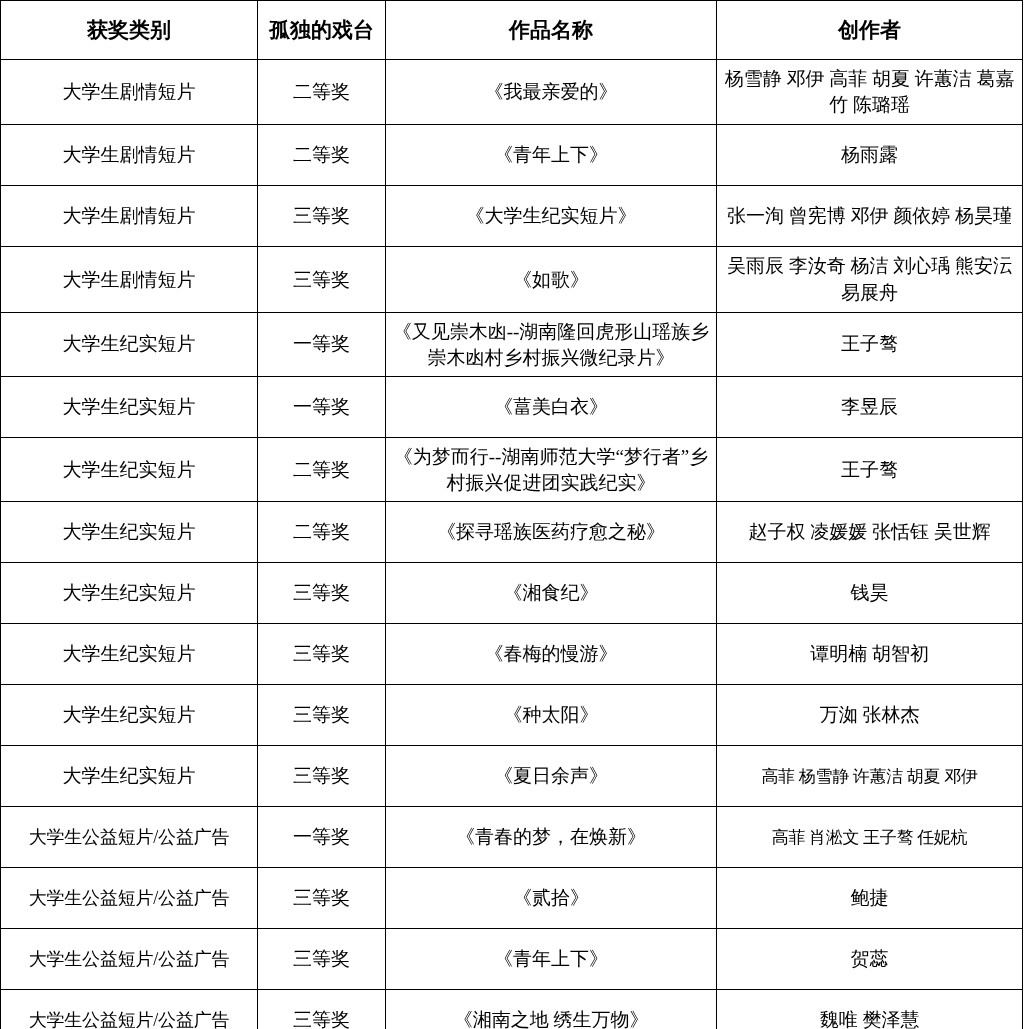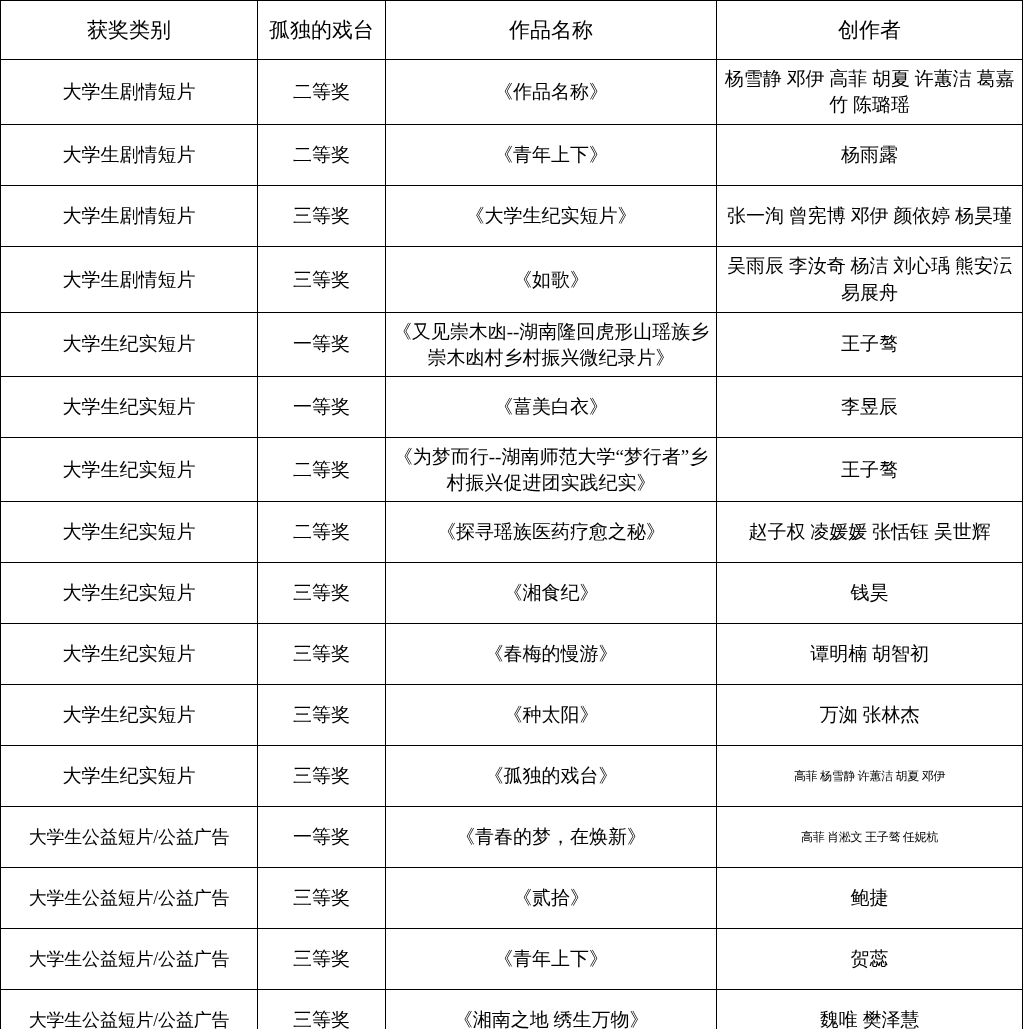--- a/index.html
+++ b/index.html
@@ -29,34 +29,34 @@
   table.award-table td {
     border: 1px solid #000000;
     text-align: center;
     vertical-align: middle;
     padding: 6px 4px;
     line-height: 1.38;
     word-break: break-all;
   }
   table.award-table th {
     font-size: 21px;
-    font-weight: normal;
+    font-weight: bold;
     height: 46px;
   }
   table.award-table td {
     font-size: 19px;
     font-weight: normal;
     height: 48px;
   }
   td.cat-cell { font-size: 19px; }
   td.cat-cell.tight { font-size: 18px; letter-spacing: -0.2px; }
   td.rank-cell { font-size: 19px; }
   td.title-cell { font-size: 19px; }
   td.creator-cell { font-size: 19px; }
-  td.creator-cell.tight { font-size: 12px; letter-spacing: -0.3px; }
+  td.creator-cell.tight { font-size: 17px; letter-spacing: -0.3px; }
   td.title-cell.two-line { line-height: 1.35; }
 </style>
 </head>
 <body>
 
 <table class="award-table">
   <colgroup>
     <col class="c-category">
     <col class="c-rank">
     <col class="c-title">
@@ -67,21 +67,21 @@
       <th>获奖类别</th>
       <th>孤独的戏台</th>
       <th>作品名称</th>
       <th>创作者</th>
     </tr>
   </thead>
   <tbody>
     <tr>
       <td class="cat-cell">大学生剧情短片</td>
       <td class="rank-cell">二等奖</td>
-      <td class="title-cell">《作品名称》</td>
+      <td class="title-cell">《我最亲爱的》</td>
       <td class="creator-cell">杨雪静 邓伊 高菲 胡夏 许蕙洁 葛嘉竹 陈璐瑶</td>
     </tr>
     <tr>
       <td class="cat-cell">大学生剧情短片</td>
       <td class="rank-cell">二等奖</td>
       <td class="title-cell">《青年上下》</td>
       <td class="creator-cell">杨雨露</td>
     </tr>
     <tr>
       <td class="cat-cell">大学生剧情短片</td>
@@ -133,21 +133,21 @@
     </tr>
     <tr>
       <td class="cat-cell">大学生纪实短片</td>
       <td class="rank-cell">三等奖</td>
       <td class="title-cell">《种太阳》</td>
       <td class="creator-cell">万洳 张林杰</td>
     </tr>
     <tr>
       <td class="cat-cell">大学生纪实短片</td>
       <td class="rank-cell">三等奖</td>
-      <td class="title-cell">《孤独的戏台》</td>
+      <td class="title-cell">《夏日余声》</td>
       <td class="creator-cell tight">高菲 杨雪静 许蕙洁 胡夏 邓伊</td>
     </tr>
     <tr>
       <td class="cat-cell tight">大学生公益短片/公益广告</td>
       <td class="rank-cell">一等奖</td>
       <td class="title-cell">《青春的梦，在焕新》</td>
       <td class="creator-cell tight">高菲 肖淞文 王子骜 任妮杭</td>
     </tr>
     <tr>
       <td class="cat-cell tight">大学生公益短片/公益广告</td>

